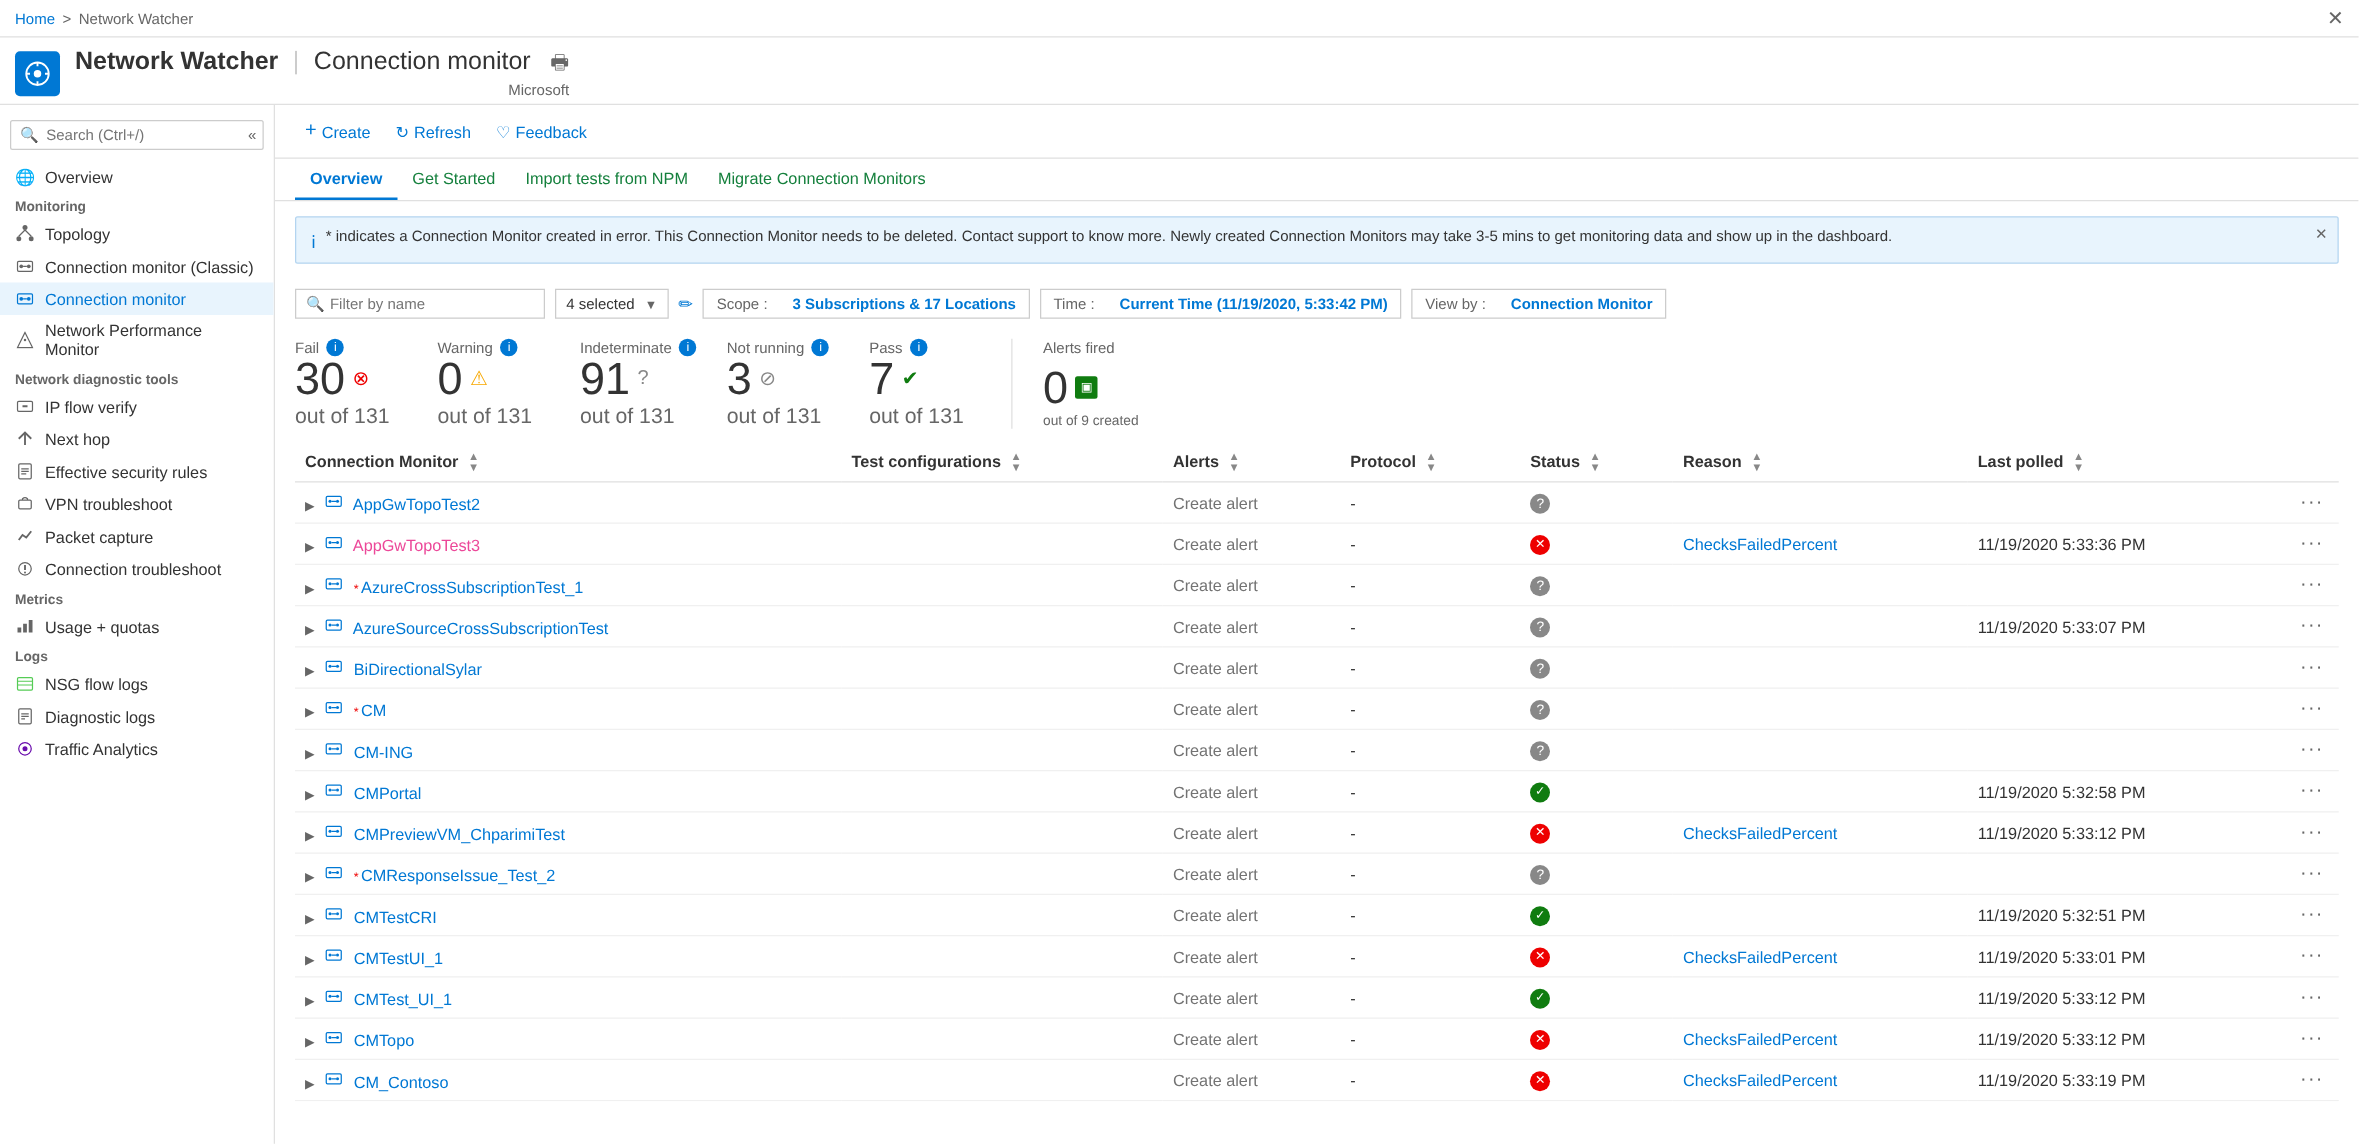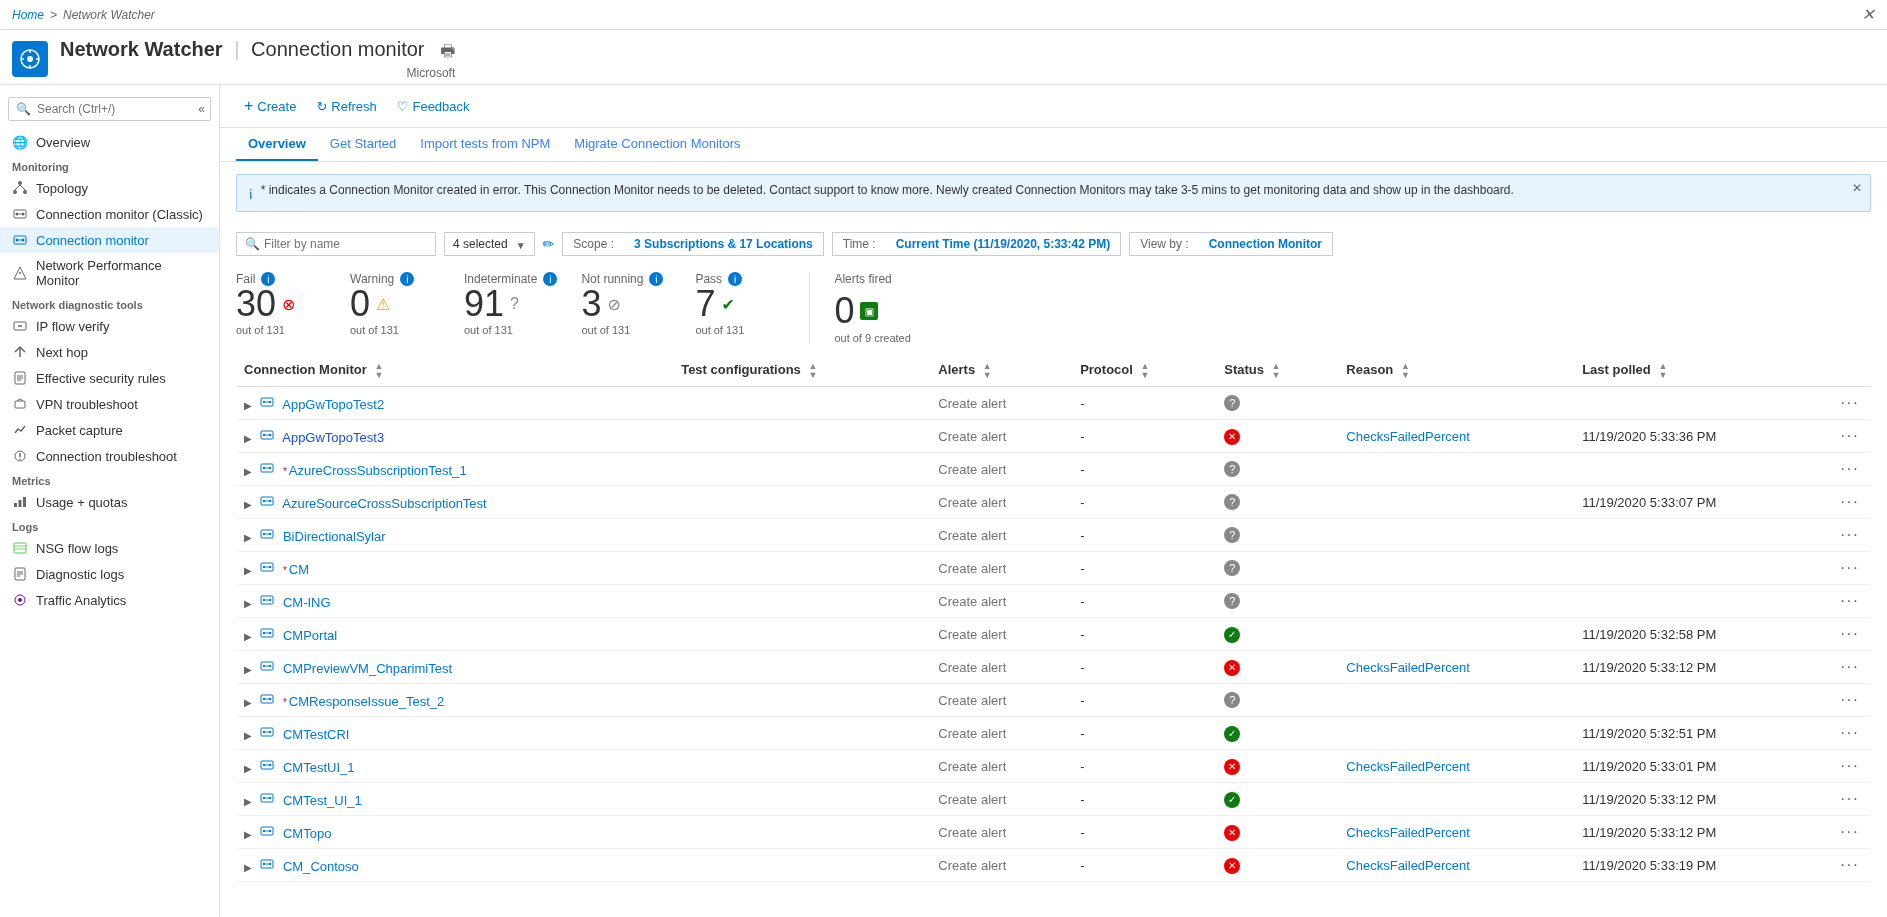--- a/index.html
+++ b/index.html
@@ -1,19 +1,19 @@
 <!DOCTYPE html>
 <html><head>
   <meta charset="utf-8">
   <style>
     * { box-sizing: border-box; margin: 0; padding: 0; }
     body { font-family: 'Segoe UI', Arial, sans-serif; font-size: 13px; color: #333; background: #fff; overflow: hidden; height: 917px; }
     
     
-    .top-bar { height: 30px; display: flex; align-items: center; padding: 0 12px; border-bottom: 1px solid #e0e0e0; background: #fff; font-style: italic; }
+    .top-bar { height: 30px; display: flex; align-items: center; padding: 0 12px; border-bottom: 1px solid #e0e0e0; background: #fff; }
     .breadcrumb { display: flex; align-items: center; gap: 6px; font-size: 12px; color: #0078d4; }
     .breadcrumb span { color: #666; }
     .close-btn { margin-left: auto; cursor: pointer; color: #666; font-size: 16px; }
 
     
     .resource-header { display: flex; align-items: center; padding: 8px 12px 4px 12px; gap: 12px; border-bottom: 1px solid #e0e0e0; }
     .resource-icon { width: 36px; height: 36px; background: #0078d4; border-radius: 4px; display: flex; align-items: center; justify-content: center; }
     .resource-title-block h1 { font-size: 20px; font-weight: 600; color: #333; display: inline; }
     .resource-title-block .subtitle { font-size: 12px; color: #666; text-align: right; }
     .print-btn { margin-left: 8px; color: #666; cursor: pointer; }
@@ -34,42 +34,42 @@
     
     
     .main { flex: 1; overflow-y: auto; padding: 0; }
     
     
     .toolbar { display: flex; align-items: center; gap: 4px; padding: 8px 16px; border-bottom: 1px solid #e0e0e0; }
     .toolbar-btn { display: flex; align-items: center; gap: 4px; padding: 4px 8px; cursor: pointer; color: #0078d4; font-size: 13px; background: none; border: none; }
 
     
     .tabs { display: flex; border-bottom: 1px solid #e0e0e0; padding: 0 16px; }
-    .tab { padding: 8px 12px; cursor: pointer; font-size: 13px; color: #3b82f6; border-bottom: 2px solid transparent; }
+    .tab { padding: 8px 12px; cursor: pointer; font-size: 13px; color: #15803d; border-bottom: 2px solid transparent; }
     .tab.active { color: #0078d4; border-bottom: 2px solid #0078d4; font-weight: 600; }
 
     
     .info-banner { background: #e8f4fd; border: 1px solid #b3d4f0; margin: 12px 16px; padding: 8px 12px; font-size: 12px; display: flex; align-items: flex-start; gap: 8px; position: relative; border-radius: 2px; }
     .info-banner .close { position: absolute; right: 8px; top: 6px; cursor: pointer; color: #666; }
 
     
     .filter-bar { display: flex; align-items: center; gap: 8px; padding: 8px 16px; flex-wrap: wrap; }
     .filter-input { display: flex; align-items: center; border: 1px solid #ccc; padding: 4px 8px; font-size: 12px; gap: 4px; min-width: 200px; }
     .filter-input input { border: none; outline: none; font-size: 12px; }
     .scope-btn, .time-btn, .view-btn { display: flex; align-items: center; gap: 20px; border: 1px solid #ccc; padding: 4px 10px; font-size: 12px; cursor: pointer; background: #fff; }
     .scope-btn span.label, .time-btn span.label, .view-btn span.label { color: #666; }
     .scope-btn span.value, .time-btn span.value, .view-btn span.value { color: #0078d4; font-weight: 600; }
 
     
     .stats-row { display: flex; padding: 8px 16px 0 16px; gap: 24px; }
     .stat-item { display: flex; flex-direction: column; min-width: 90px; }
     .stat-label { font-size: 12px; color: #666; display: flex; align-items: center; gap: 4px; }
     .stat-value { display: flex; align-items: center; gap: 6px; }
     .stat-number { font-size: 36px; font-weight: 300; color: #333; line-height: 1; }
-    .stat-out { font-size: 11px; color: #666; margin-top: 2px; }
+    .stat-out { font-size: 17px; color: #666; margin-top: 2px; }
     
     .alerts-box { border-left: 1px solid #e0e0e0; padding-left: 24px; display: flex; flex-direction: column; }
     .alerts-label { font-size: 12px; color: #666; margin-bottom: 4px; }
     .alerts-value { display: flex; align-items: center; gap: 6px; }
     .alerts-number { font-size: 36px; font-weight: 300; color: #333; }
     .alerts-out { font-size: 11px; color: #666; }
 
     
     .icon-fail { color: #e00; font-size: 16px; }
     .icon-warning { color: #f7a800; font-size: 16px; }
@@ -519,21 +519,21 @@
     <td>
       <span class="expand-btn">▶</span>
       <span style="display:inline-flex;align-items:center;justify-content:center;width:16px;height:16px;margin-right:4px;">
         <svg width="14" height="14" viewBox="0 0 14 14">
                     <rect x="1" y="3" width="12" height="8" rx="1" fill="none" stroke="#0078d4" stroke-width="1"></rect>
                     <circle cx="4" cy="7" r="1.2" fill="#0078d4"></circle>
                     <circle cx="10" cy="7" r="1.2" fill="#0078d4"></circle>
                     <line x1="5.2" y1="7" x2="8.8" y2="7" stroke="#0078d4" stroke-width="1"></line>
                   </svg>
       </span>
-      <a href="#" style="color:#1d4ed8;text-decoration:none;">AppGwTopoTest3</a>
+      <a href="#" style="color:#ec4899;text-decoration:none;">AppGwTopoTest3</a>
     </td>
     <td></td>
     <td><a href="#" class="create-alert-link">Create alert</a></td>
     <td>-</td>
     <td><span class="status-icon-fail">✕</span></td>
     <td><span class="checks-link">ChecksFailedPercent</span></td>
     <td>11/19/2020 5:33:36 PM</td>
     <td><button class="more-btn">···</button></td>
   </tr>
             <tr>

